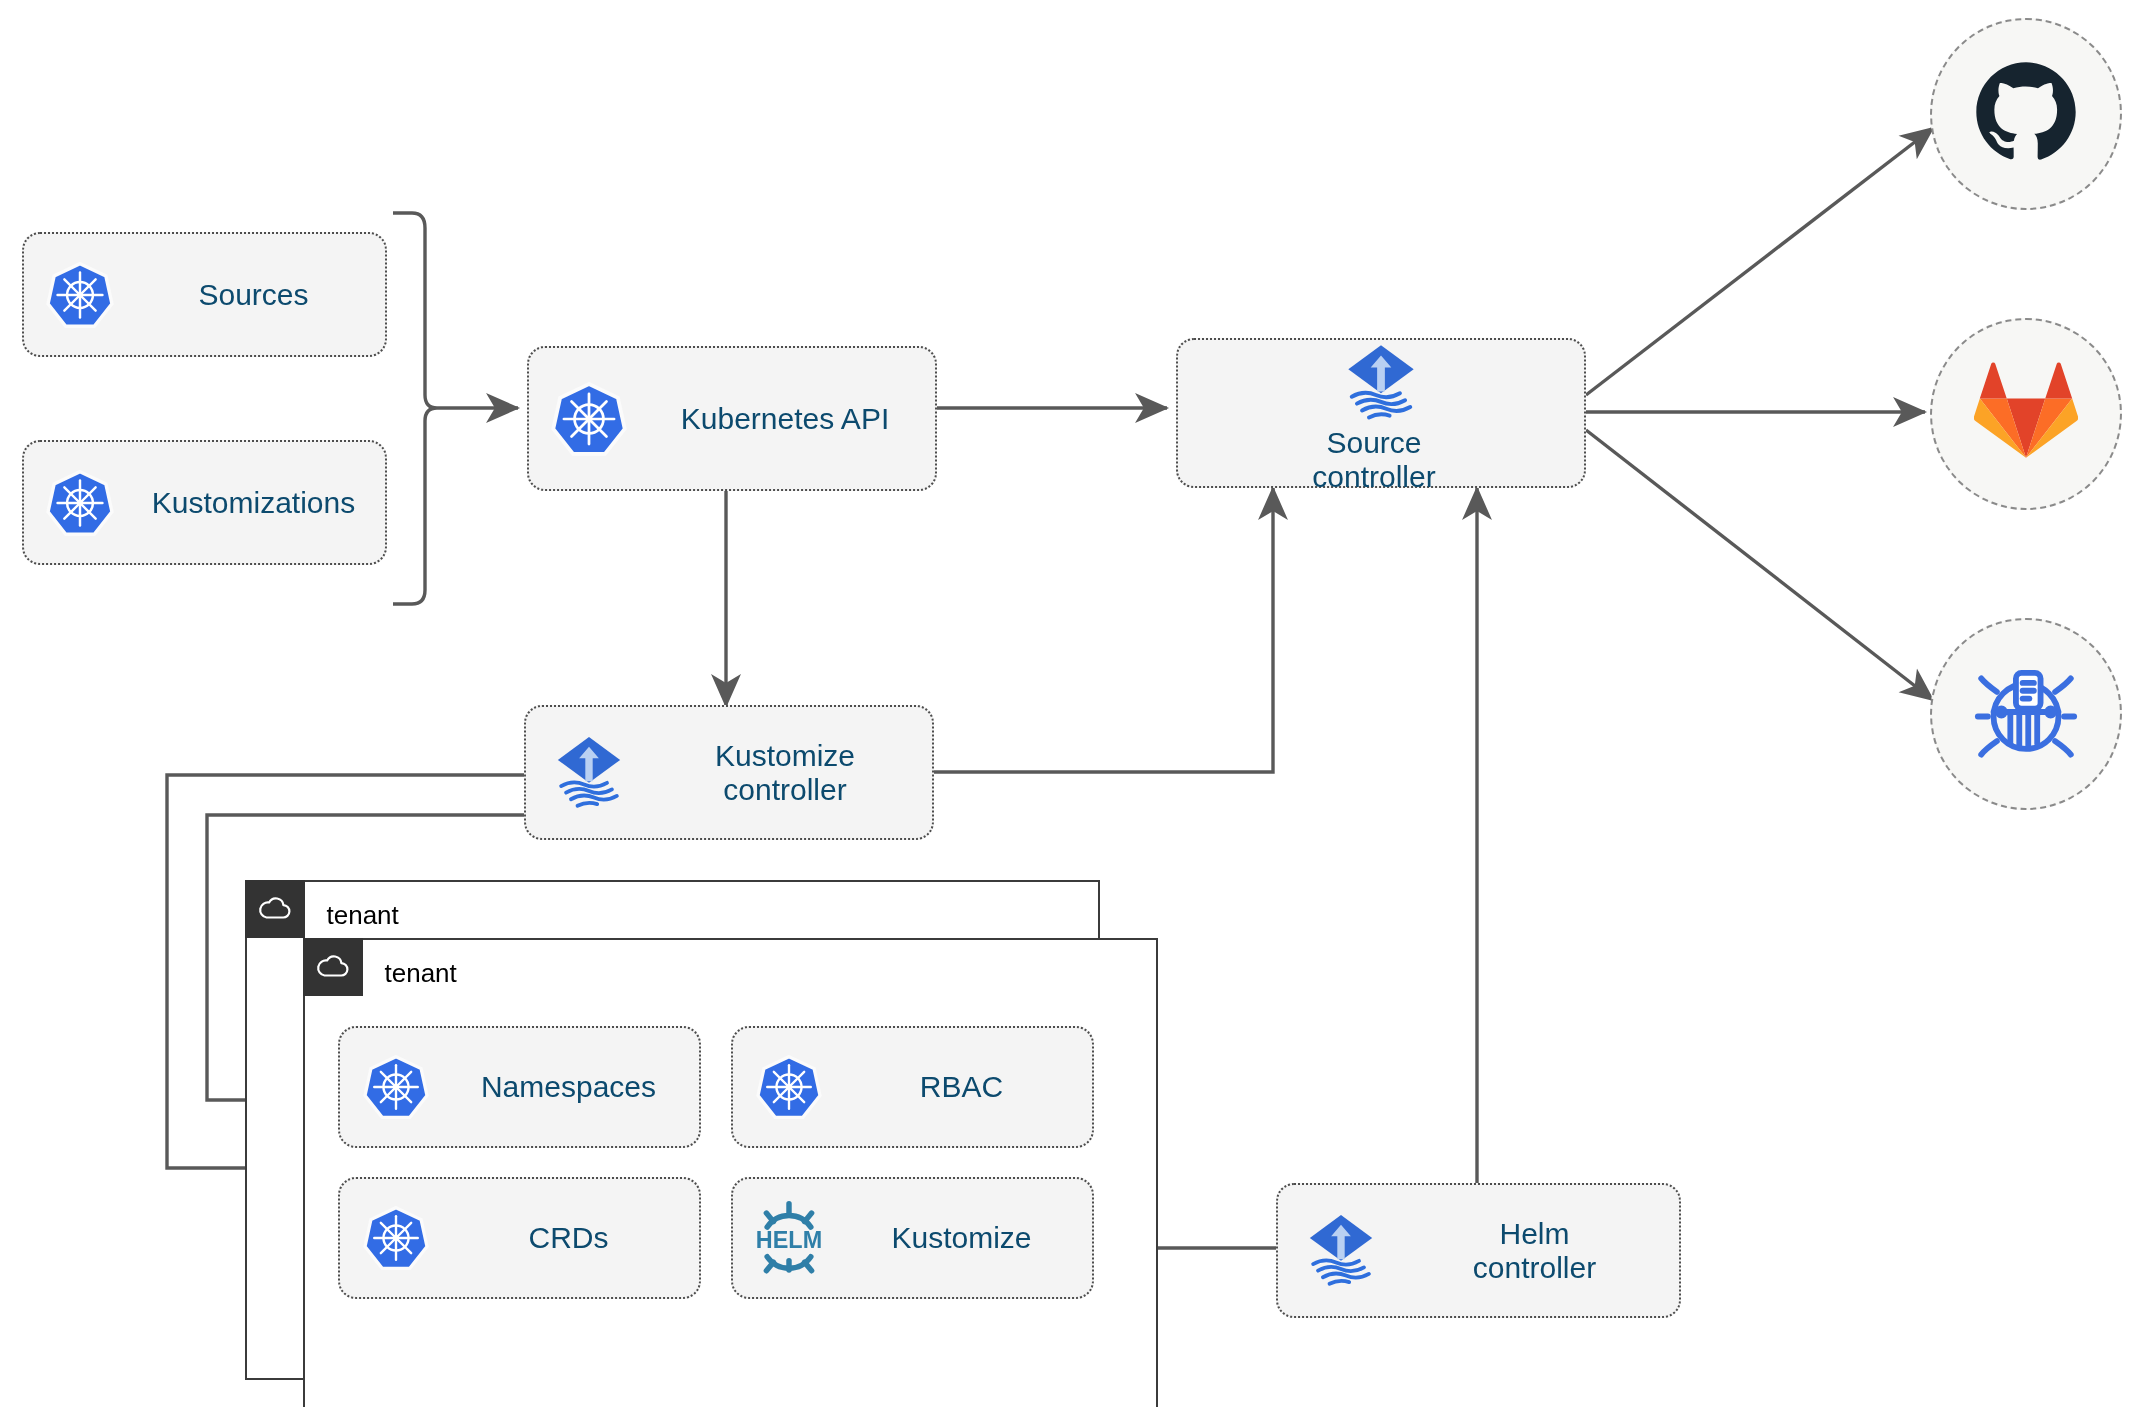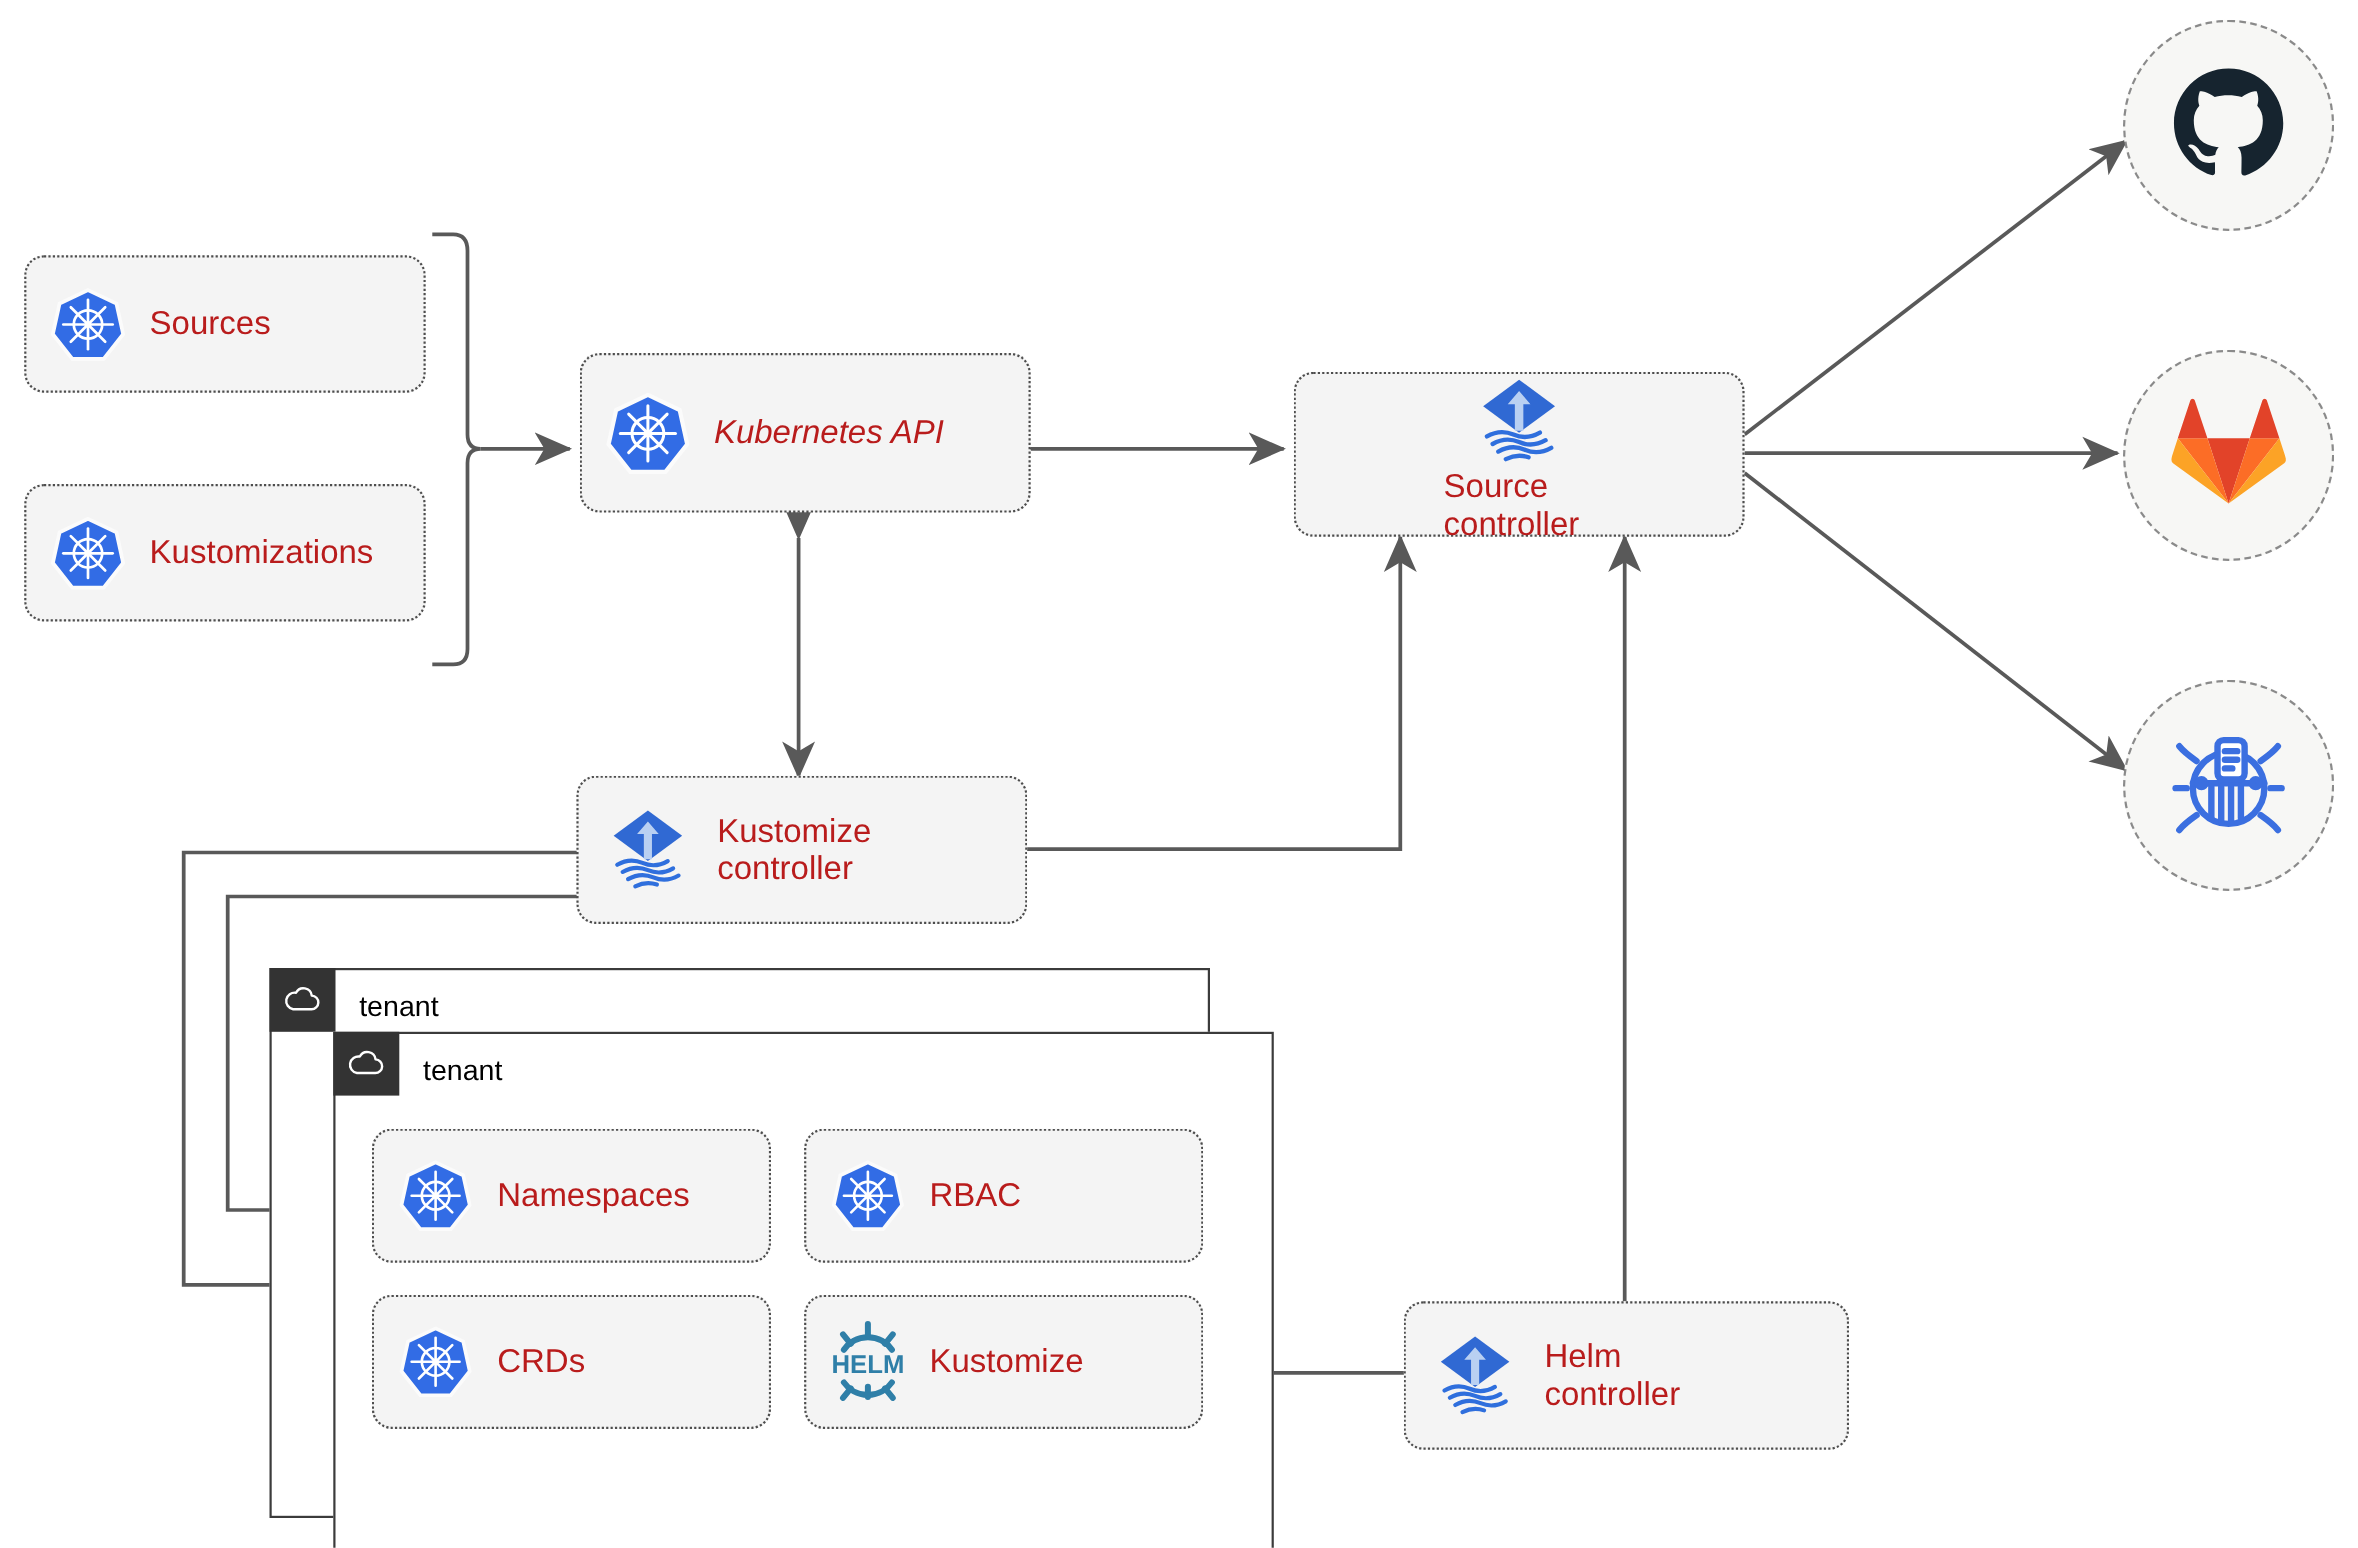--- a/index.html
+++ b/index.html
@@ -4,21 +4,21 @@
 <style>
   html,body{margin:0;padding:0;background:#ffffff;}
   body{width:2144px;height:1407px;position:relative;overflow:hidden;
        font-family:"Liberation Sans","DejaVu Sans",sans-serif;color:#000;}
   #canvas{position:absolute;inset:0;width:2144px;height:1407px;}
   svg.edges{position:absolute;left:0;top:0;width:2144px;height:1407px;pointer-events:none;}
 
   
   .node{position:absolute;background:#f4f4f4;border:2.5px dotted #4d4d4d;
         border-radius:18px;box-sizing:border-box;display:flex;align-items:center;}
-  .node .lbl{font-size:30px;line-height:1.12;color:#b91c1c;
+  .node .lbl{font-size:30px;line-height:1.12;color:#0c4a6e;text-align:center;
              flex:1;padding-right:14px;white-space:pre-line;}
   .node .ico{flex:0 0 auto;display:flex;align-items:center;justify-content:center;}
 
   
   .circ{position:absolute;border:2.5px dashed #8a8a8a;border-radius:50%;
         background:#f7f7f5;box-sizing:border-box;
         display:flex;align-items:center;justify-content:center;}
 
   
   .tenant{position:absolute;background:#ffffff;border:2.5px solid #3b3b3b;box-sizing:border-box;}
@@ -123,21 +123,21 @@
           <line x1="50" y1="50" x2="50" y2="83"></line>
             <line x1="50" y1="50" x2="27" y2="73"></line>
           <line x1="50" y1="50" x2="17" y2="50"></line>
             <line x1="50" y1="50" x2="27" y2="27"></line>
         </g>
       </svg>
     </span>
     <span class="lbl">Kustomizations</span>
   </div>
 
-  <div class="node" style="left:527px;top:321px;width:410px;height:145px;font-style:italic;">
+  <div class="node" style="left:527px;top:346px;width:410px;height:145px;">
     <span class="ico" style="width:120px;">
       <svg width="76" height="76" viewBox="0 0 100 100">
         <path d="M50 4 L88 22 L97 63 L71 96 L29 96 L3 63 L12 22 Z" fill="#326CE5" stroke="#fbfbfb" stroke-width="5"></path>
         <g fill="none" stroke="#ffffff" stroke-width="3.6" stroke-linecap="round">
           <circle cx="50" cy="50" r="19"></circle>
           <circle cx="50" cy="50" r="4.4" fill="#ffffff" stroke="none"></circle>
           <line x1="50" y1="50" x2="50" y2="17"></line>
             <line x1="50" y1="50" x2="73" y2="27"></line>
           <line x1="50" y1="50" x2="83" y2="50"></line>
             <line x1="50" y1="50" x2="73" y2="73"></line>

